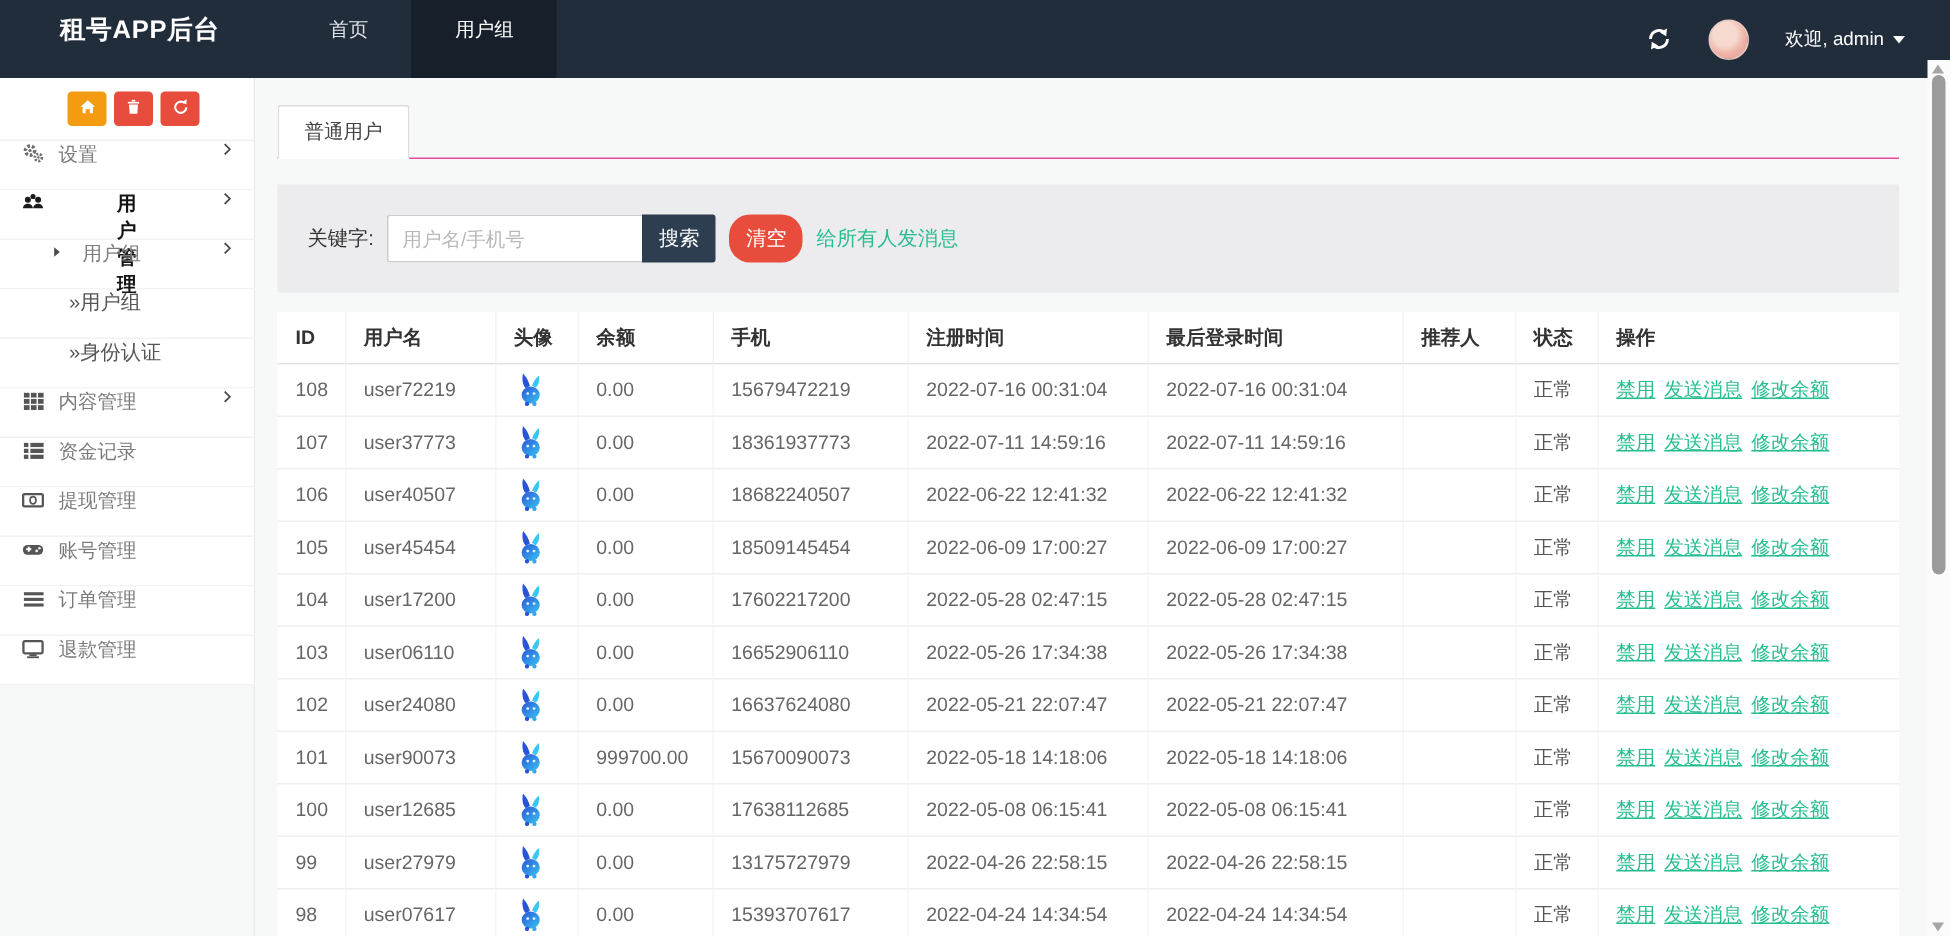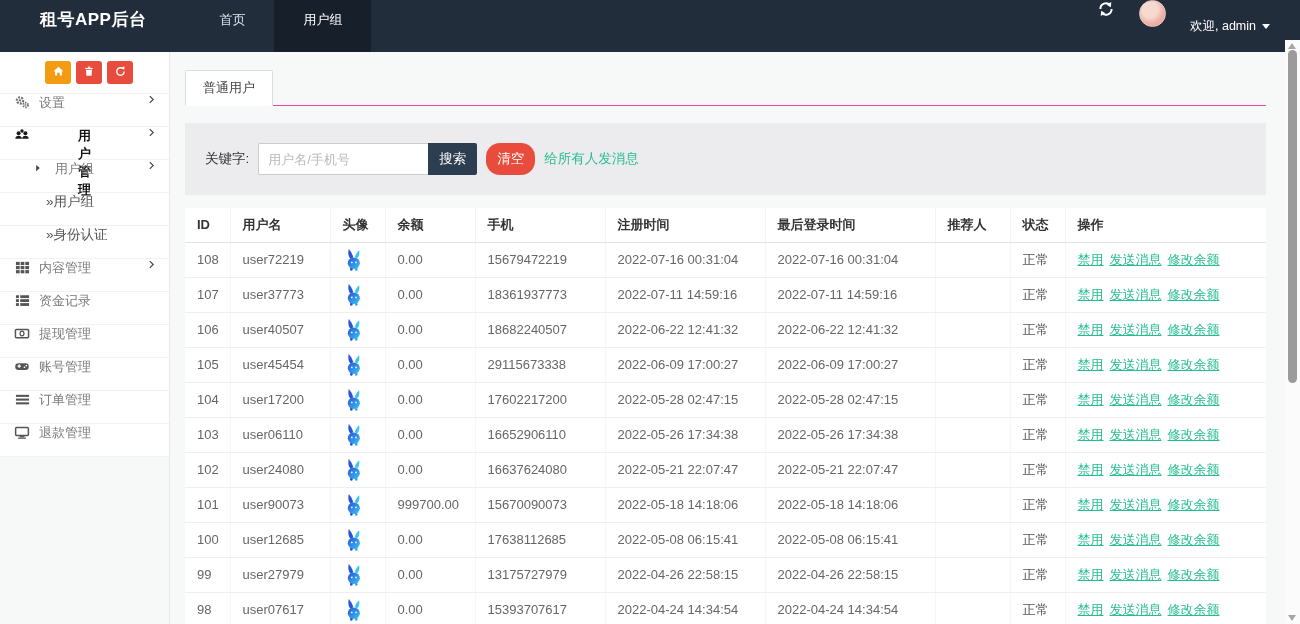--- a/index.html
+++ b/index.html
@@ -5,21 +5,21 @@
   * { margin:0; padding:0; box-sizing:border-box; }
   html,body { width:1300px; height:624px; overflow:hidden;
     font-family:"Liberation Sans","DejaVu Sans",sans-serif; background:#f7f8f8; }
 
   
   .navbar { height:52px; background:#222d3c; display:flex; align-items:stretch; }
   .brand { color:#fff; font-size:17px; font-weight:bold; line-height:40px; padding:0 44px 0 40px; letter-spacing:.5px; }
   .nav-tabs { display:flex; }
   .nav-tab { padding:0 29px; line-height:40px; color:#dde3e8; font-size:13px; cursor:pointer; }
   .nav-tab.active { background:#171f2b; color:#fff; }
-  .nav-right { margin-left:auto; display:flex; gap:24px; padding-right:30px; }
+  .nav-right { margin-left:auto; display:flex; align-items:center; gap:24px; padding-right:30px; }
   .refresh-btn { width:18px; height:18px; display:flex; cursor:pointer; }
   .nav-avatar { width:27px; height:27px; border-radius:50%;
     background:radial-gradient(circle at 40% 35%, #f6d9cf 0 35%, #eeb3a6 60%, #e09a90 100%); border:1px solid #e8c9c2; }
   .welcome { color:#fff; font-size:12.5px; display:flex; align-items:center; gap:6px; cursor:pointer; }
   .caret-down { width:0; height:0; border-left:4px solid transparent; border-right:4px solid transparent; border-top:5px solid #fff; display:inline-block; }
 
   
   .layout { display:flex; height:584px; }
 
   
@@ -382,21 +382,21 @@
                     </defs>
                     <path d="M6.2 1C5.2 5.5 6 9.5 8.2 11.8l3-1.8C10.2 6.2 8.3 3.2 6.2 1Z" fill="#2a54d8"></path>
                     <path d="M17.6 2.4c.8 4-.1 7-2.2 9l-2.6-1.6c1-2.9 2.6-5.3 4.8-7.4Z" fill="#38c6f3"></path>
                     <ellipse cx="11.8" cy="16.6" rx="6.6" ry="6.2" fill="url(#rg)"></ellipse>
                     <circle cx="9.6" cy="15.6" r="1" fill="#e8f6ff"></circle>
                     <circle cx="14.2" cy="15.6" r="1" fill="#e8f6ff"></circle>
                     <rect x="7.6" y="21.6" width="3" height="3" rx="1.2" fill="#2a54d8"></rect>
                     <rect x="13" y="21.6" width="3" height="3" rx="1.2" fill="#35a9e8"></rect>
                   </svg></span></td>
               <td>0.00</td>
-              <td>29115673338</td>
+              <td>18509145454</td>
               <td>2022-06-09 17:00:27</td>
               <td>2022-06-09 17:00:27</td>
               <td></td>
               <td class="status">正常</td>
               <td class="ops"><a>禁用</a><a>发送消息</a><a>修改余额</a></td>
             </tr>
             <tr>
               <td>104</td>
               <td>user17200</td>
               <td class="avatar-cell"><span><svg viewBox="0 0 24 26" width="22" height="24">

